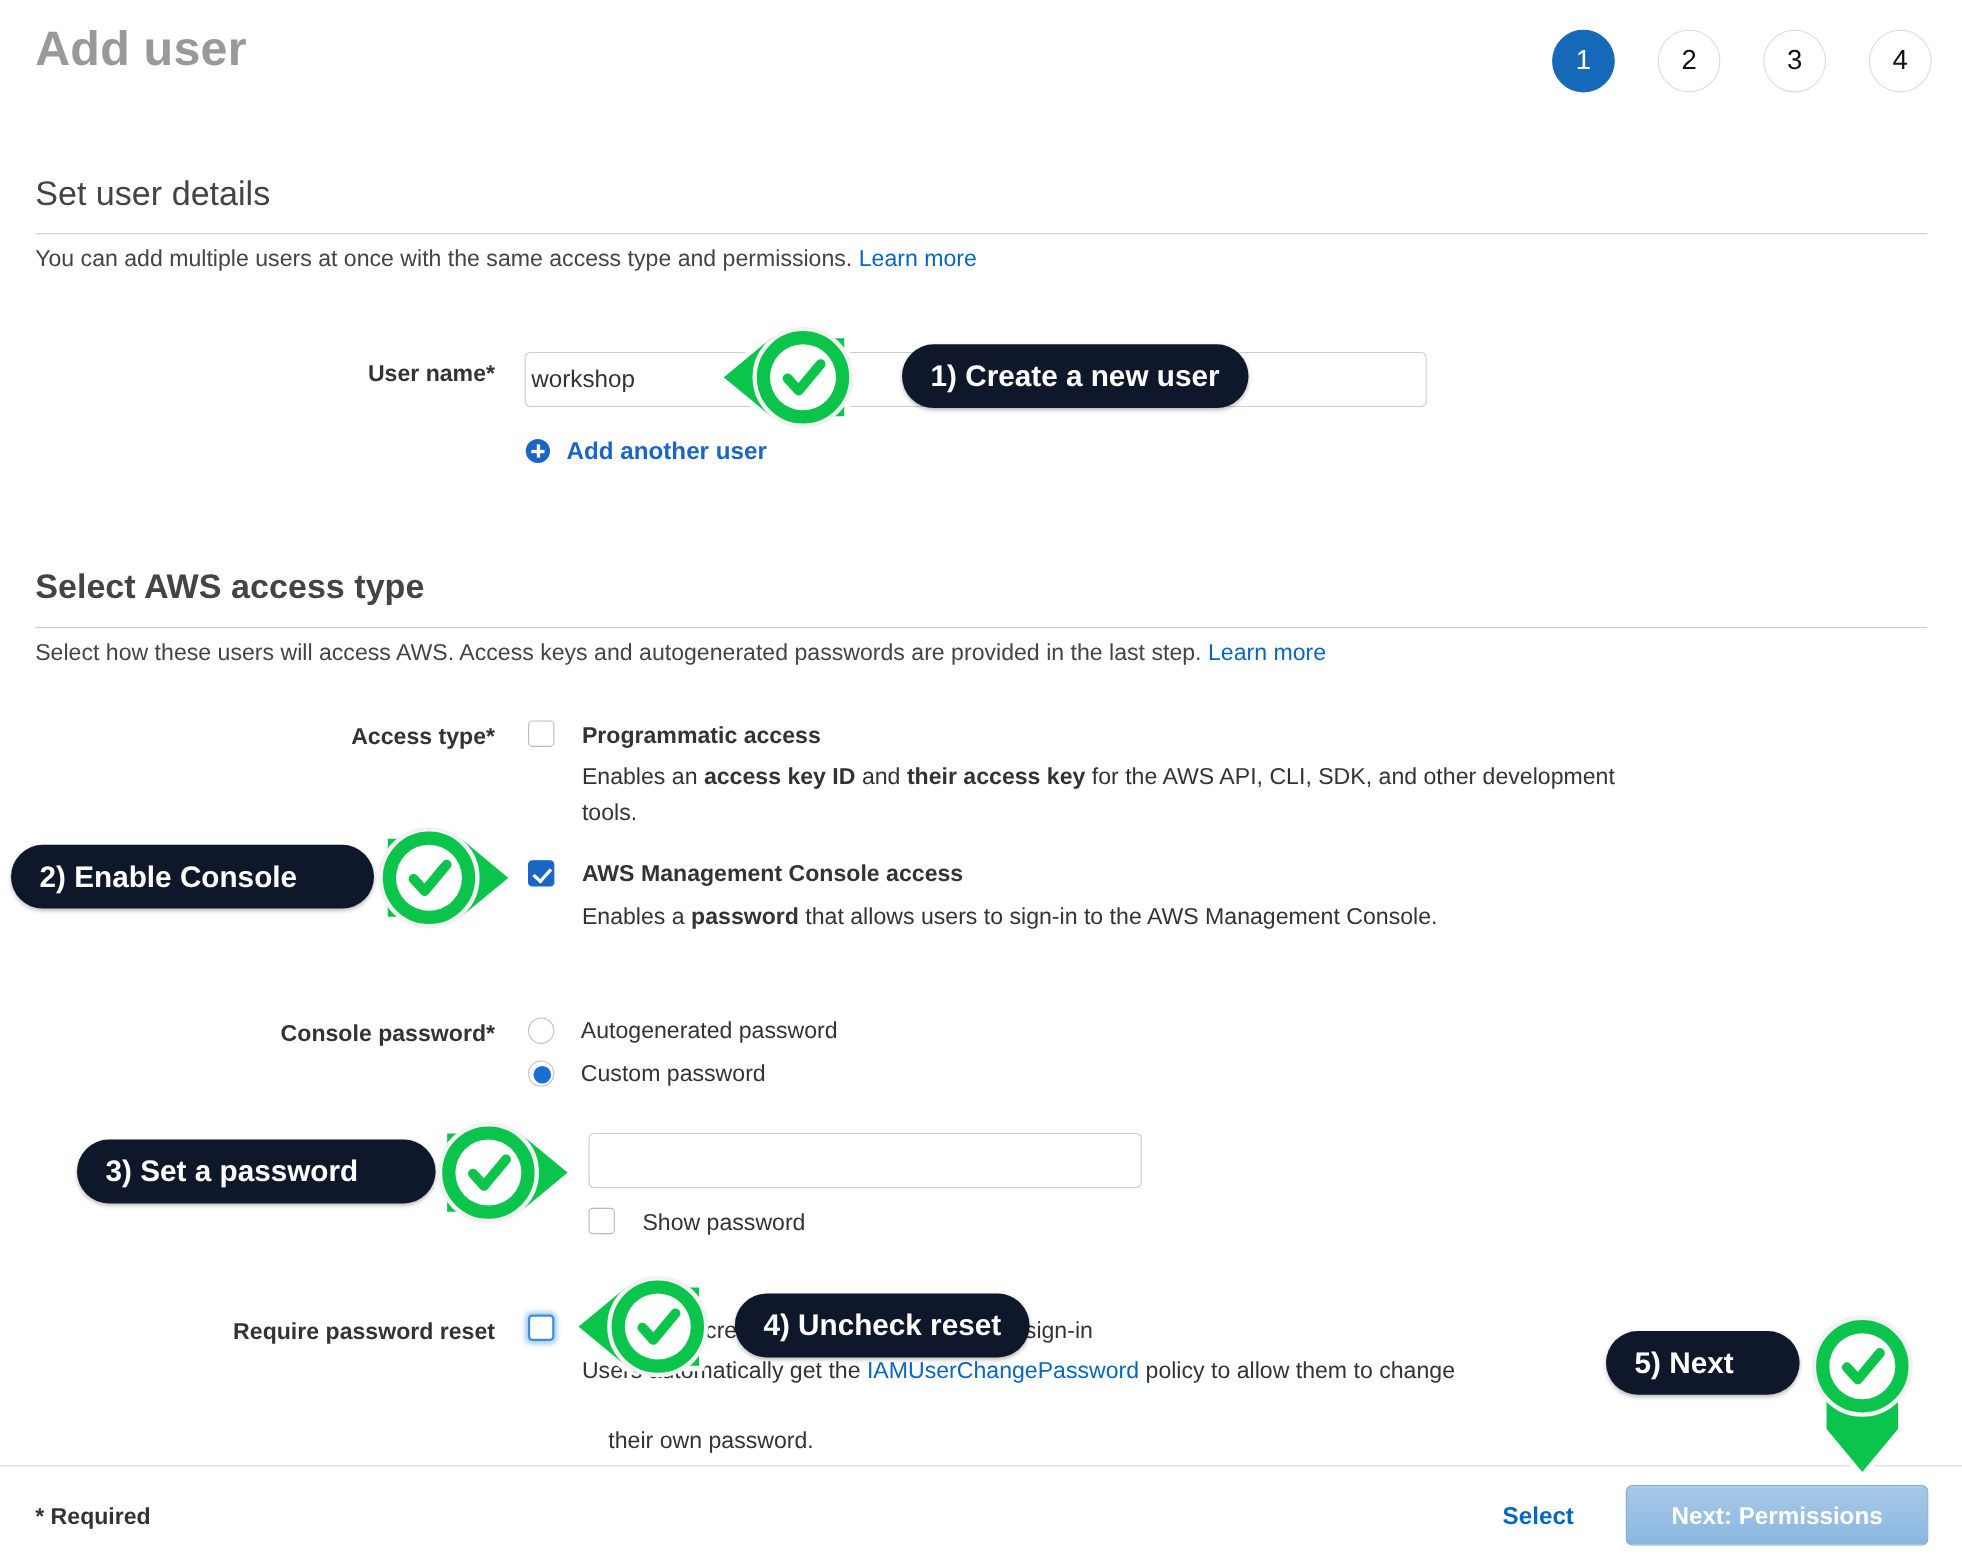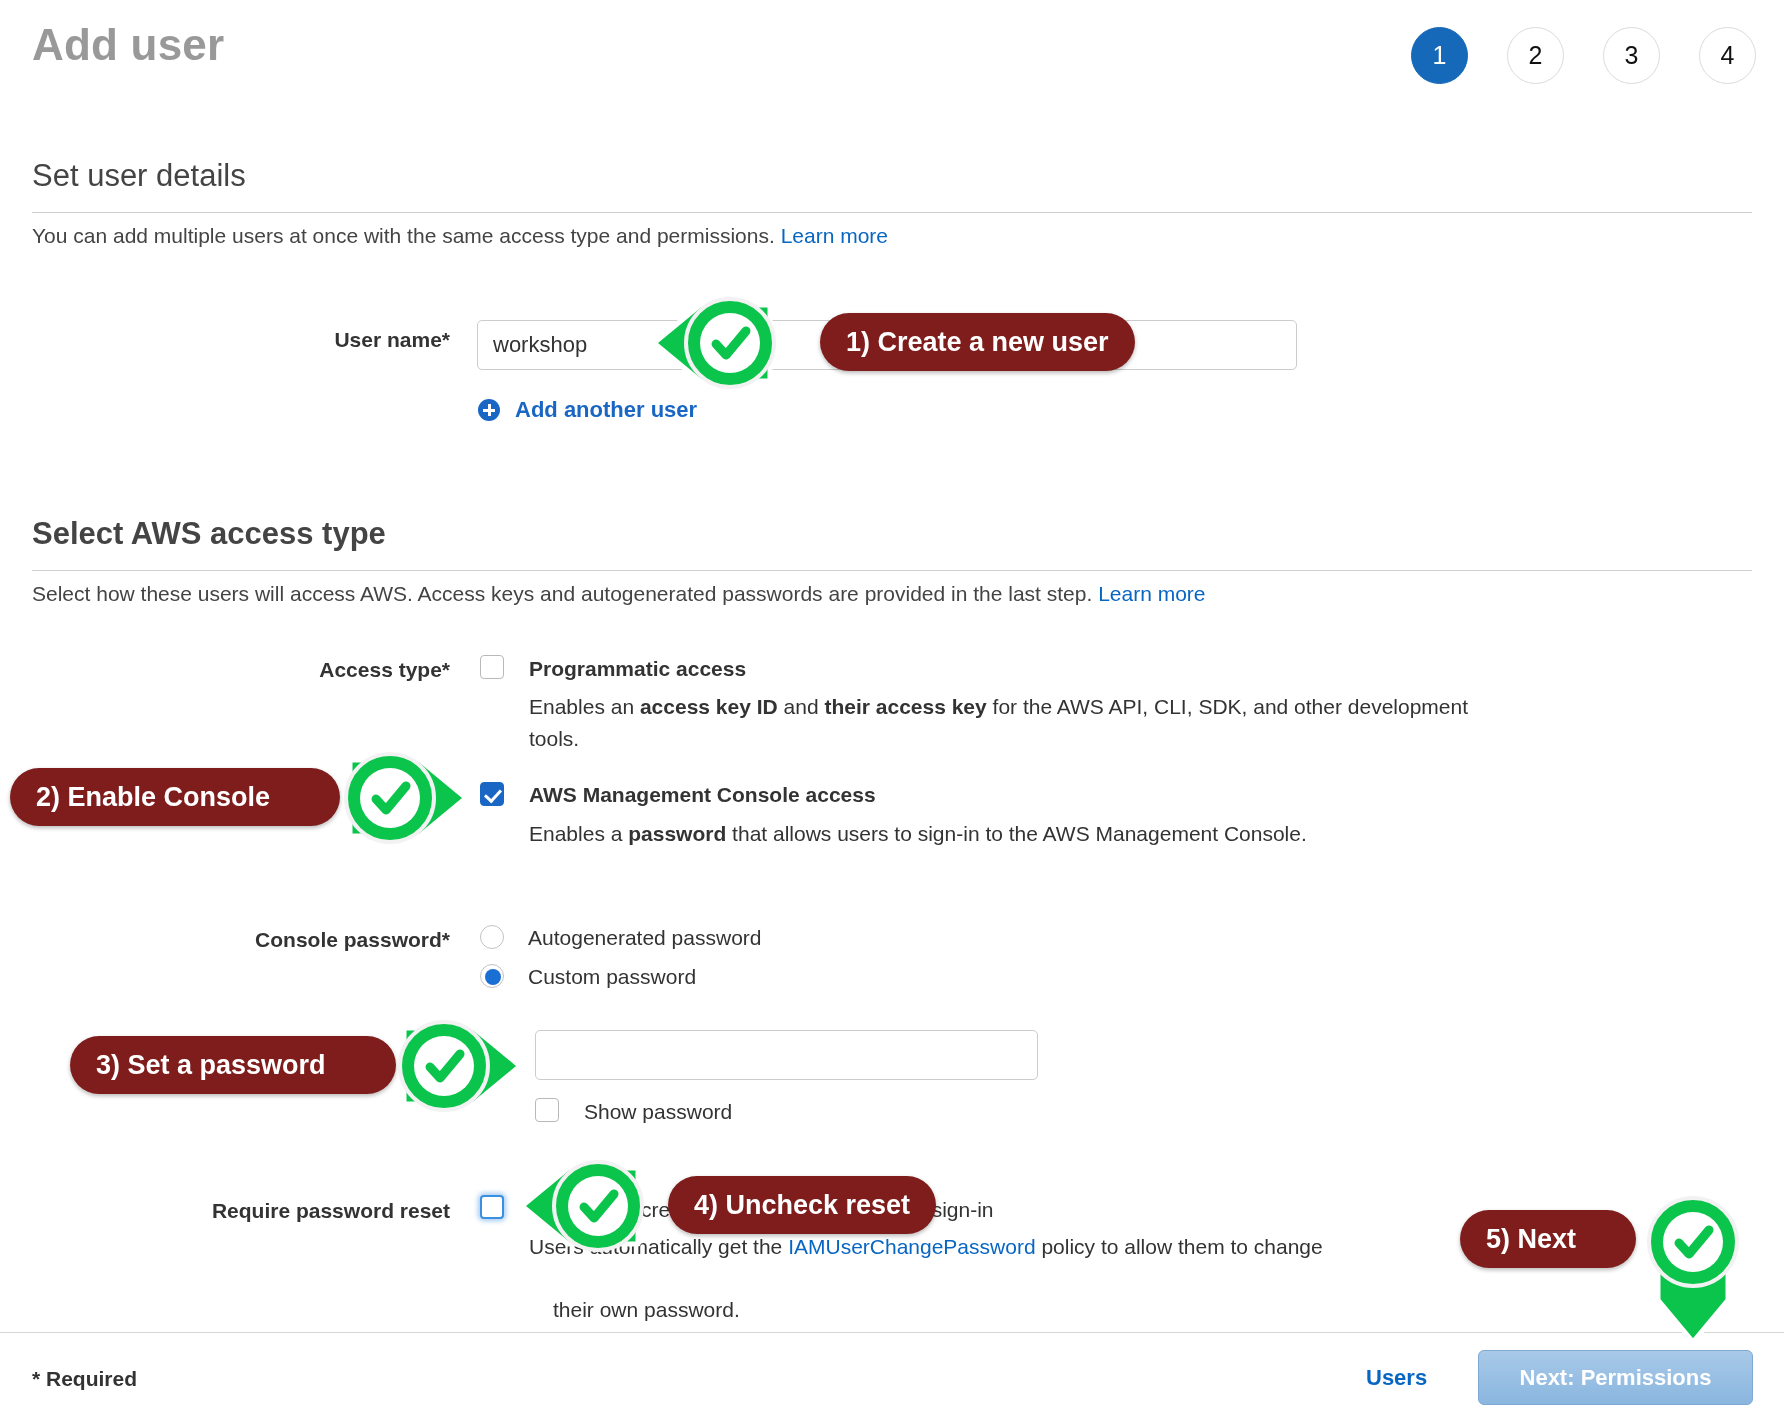--- a/index.html
+++ b/index.html
@@ -83,21 +83,21 @@
     text-align: right;
     white-space: nowrap;
   }
   .text-input {
     position: absolute;
     border: 1px solid #ccc;
     border-radius: 5px;
     background: #fff;
     font-size: 22px;
     color: #333;
-    padding: 0 15px;
+    padding: 0 5px;
     font-family: "Liberation Sans", sans-serif;
     outline: none;
   }
   .add-another {
     position: absolute;
     display: flex;
     align-items: center;
     gap: 10px;
     font-size: 22px;
     font-weight: bold;
@@ -205,21 +205,21 @@
     border-radius: 6px;
     cursor: pointer;
     font-family: "Liberation Sans", sans-serif;
     display: flex; align-items: center; justify-content: center;
   }
 
   
   .anno { position: absolute; }
   .anno-label {
     position: absolute;
-    background: #7f1d1d;
+    background: #0f172a;
     color: #ffffff;
     font-size: 27px;
     font-weight: bold;
     border-radius: 30px;
     padding: 10px 26px;
     white-space: nowrap;
     box-shadow: 0 2px 4px rgba(0,0,0,.28);
     display: flex; align-items: center;
     height: 58px;
   }
@@ -305,21 +305,21 @@
   <div class="cb focused" style="left:480px; top:1195px;"></div>
 
   <div class="opt-plain" style="left:529px; top:1198px;">Users must create a new password at next sign-in</div>
   <div class="opt-plain" style="left:529px; top:1235px;">
     <span>Users automatically get the </span><span class="link">IAMUserChangePassword</span><span> policy to allow them to change</span>
   </div>
   <div class="opt-plain" style="left:553px; top:1272px;margin-top:26px;">their own password.</div>
 
   <div class="footer-rule" style="top:1332px;"></div>
   <div class="required-note" style="left:32px; top:1367px;">* Required</div>
-  <button class="cancel-btn" style="left:1360px; top:1364px;">Users</button>
+  <button class="cancel-btn" style="left:1360px; top:1364px;">Select</button>
   <button class="next-btn" style="left:1478px; top:1350px; width:275px; height:55px;">Next: Permissions</button>
 
   <div class="anno" style="left:640px; top:295px;">
     <div class="anno-label" style="left:180px; top:18px;">1) Create a new user</div>
     <div class="anno-badge" style="left:0px; top:0px; width:180px; height:96px;">
       <svg width="180" height="96" viewBox="0 0 180 96">
         <g>
           <path d="M 60 10 L 130 10 L 130 86 L 60 86 L 14 48 Z" fill="#0bc44c" stroke="#ffffff" stroke-width="5" stroke-linejoin="round"></path>
           <circle cx="90" cy="48" r="44" fill="#0bc44c" stroke="#f2f2f2" stroke-width="4"></circle>
           <circle cx="90" cy="48" r="30" fill="#ffffff"></circle>

